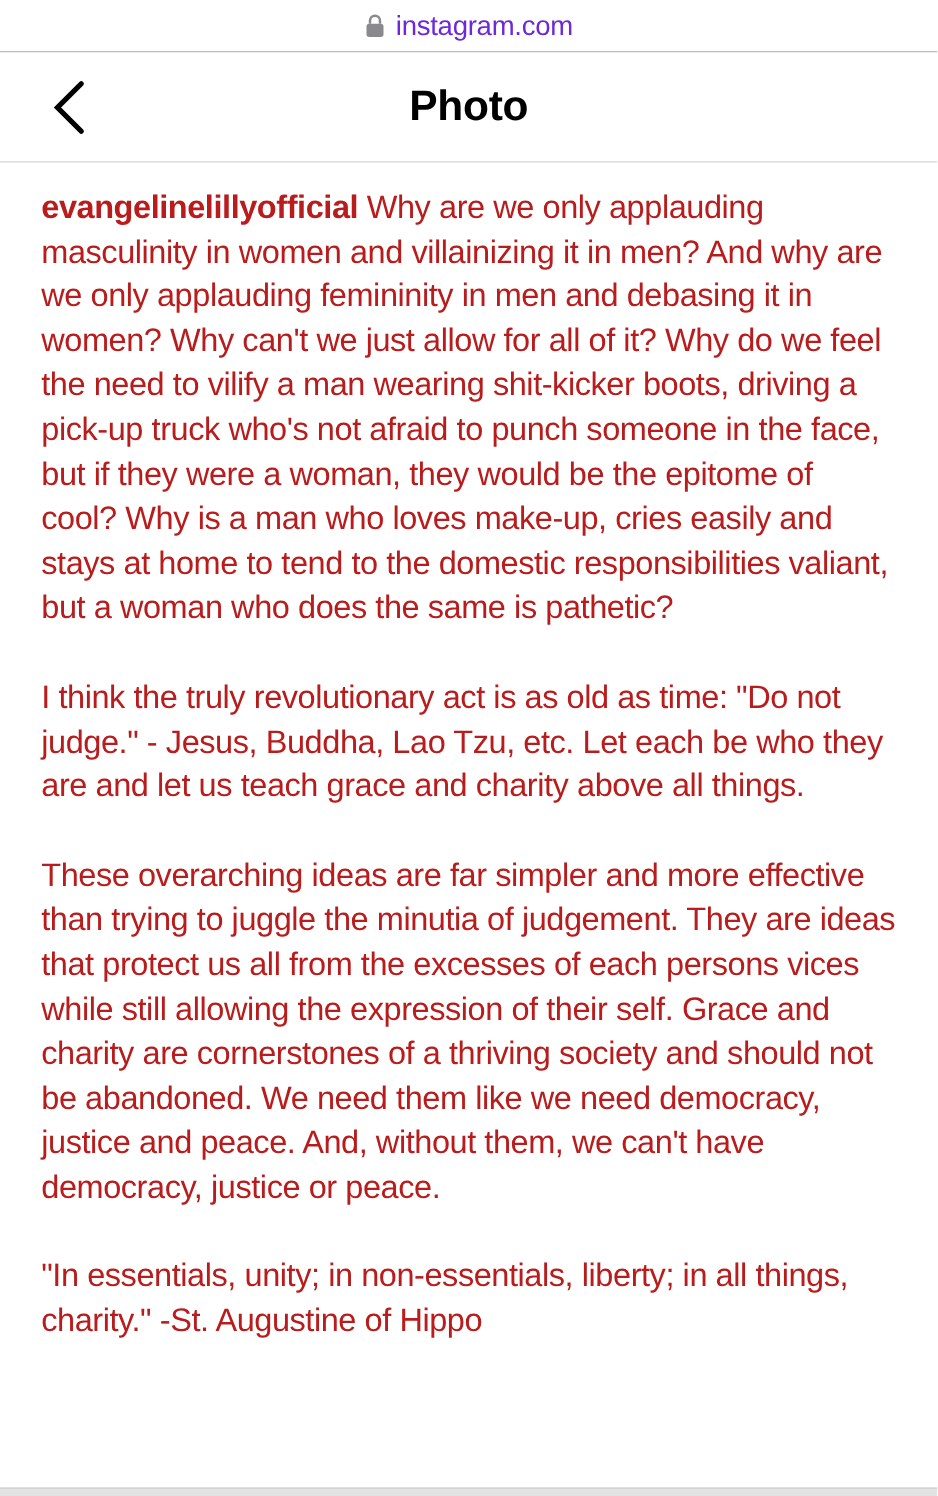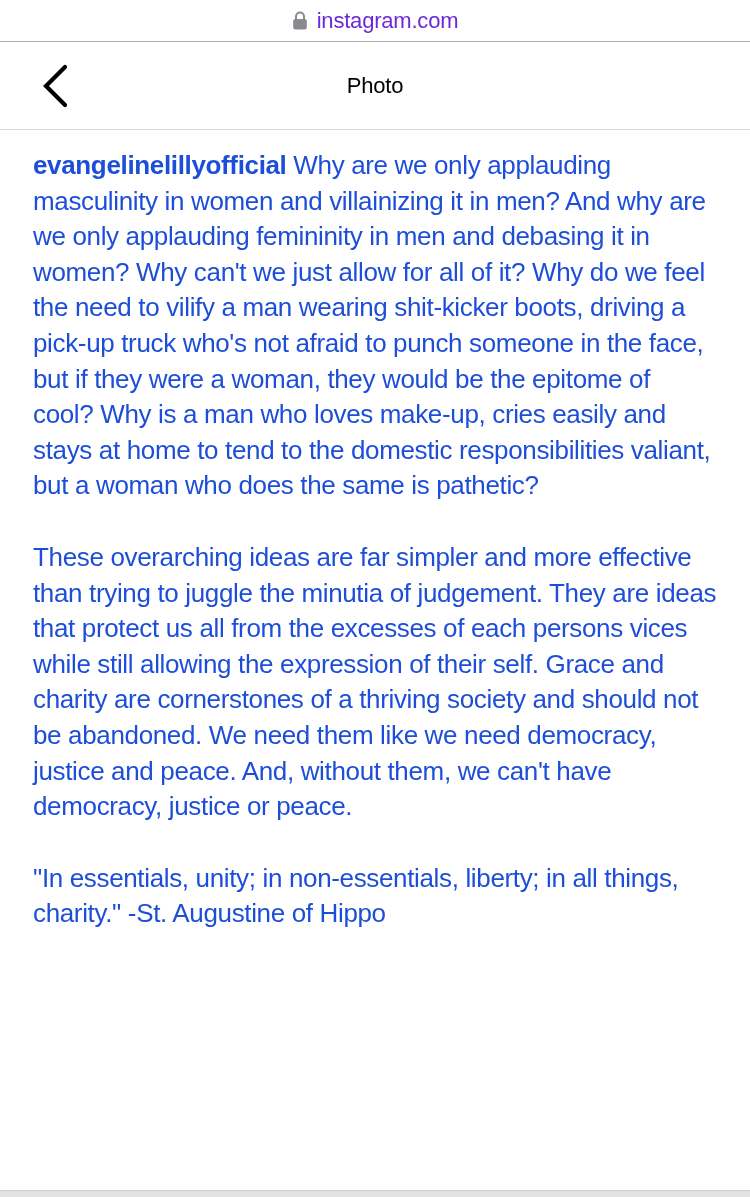--- a/index.html
+++ b/index.html
@@ -44,35 +44,35 @@
     left: 42px;
     top: 50%;
     transform: translateY(-50%);
     width: 28px;
     height: 46px;
     display: flex;
     align-items: center;
     cursor: pointer;
   }
   .nav-title {
-    font-size: 22px;
-    font-weight: 400;
+    font-size: 34px;
+    font-weight: 700;
     letter-spacing: -0.2px;
   }
 
   
   .content {
     padding: 18px 33px 0 33px;
   }
   .content p {
     font-size: 26px;
     line-height: 35.6px;
     letter-spacing: -0.35px;
     margin-bottom: 36px;
-    color: #1d4ed8;
+    color: #b91c1c;
   }
   .content p:last-child { margin-bottom: 0; }
   .username { font-weight: 700; }
 
   
   .bottom-bar {
     position: absolute;
     bottom: 0;
     left: 0;
     width: 100%;
@@ -98,17 +98,18 @@
   <span class="back-button">
     <svg width="26" height="44" viewBox="0 0 26 44" aria-hidden="true">
       <polyline points="23,3 4,22 23,41" fill="none" stroke="#000" stroke-width="4.2" stroke-linecap="round" stroke-linejoin="miter"></polyline>
     </svg>
   </span>
   <span class="nav-title">Photo</span>
 </div>
 
 <div class="content">
   <p><span class="username">evangelinelillyofficial</span><span> Why are we only applauding masculinity in women and villainizing it in men? And why are we only applauding femininity in men and debasing it in women? Why can't we just allow for all of it? Why do we feel the need to vilify a man wearing shit-kicker boots, driving a pick-up truck who's not afraid to punch someone in the face, but if they were a woman, they would be the epitome of cool? Why is a man who loves make-up, cries easily and stays at home to tend to the domestic responsibilities valiant, but a woman who does the same is pathetic?</span></p>
+  <p>I think the truly revolutionary act is as old as time: "Do not judge." - Jesus, Buddha, Lao Tzu, etc. Let each be who they are and let us teach grace and charity above all things.</p>
   <p>These overarching ideas are far simpler and more effective than trying to juggle the minutia of judgement. They are ideas that protect us all from the excesses of each persons vices while still allowing the expression of their self. Grace and charity are cornerstones of a thriving society and should not be abandoned. We need them like we need democracy, justice and peace. And, without them, we can't have democracy, justice or peace.</p>
   <p>"In essentials, unity; in non-essentials, liberty; in all things, charity." -St. Augustine of Hippo</p>
 </div>
 
 <div class="bottom-bar"></div>
 
 </body></html>

